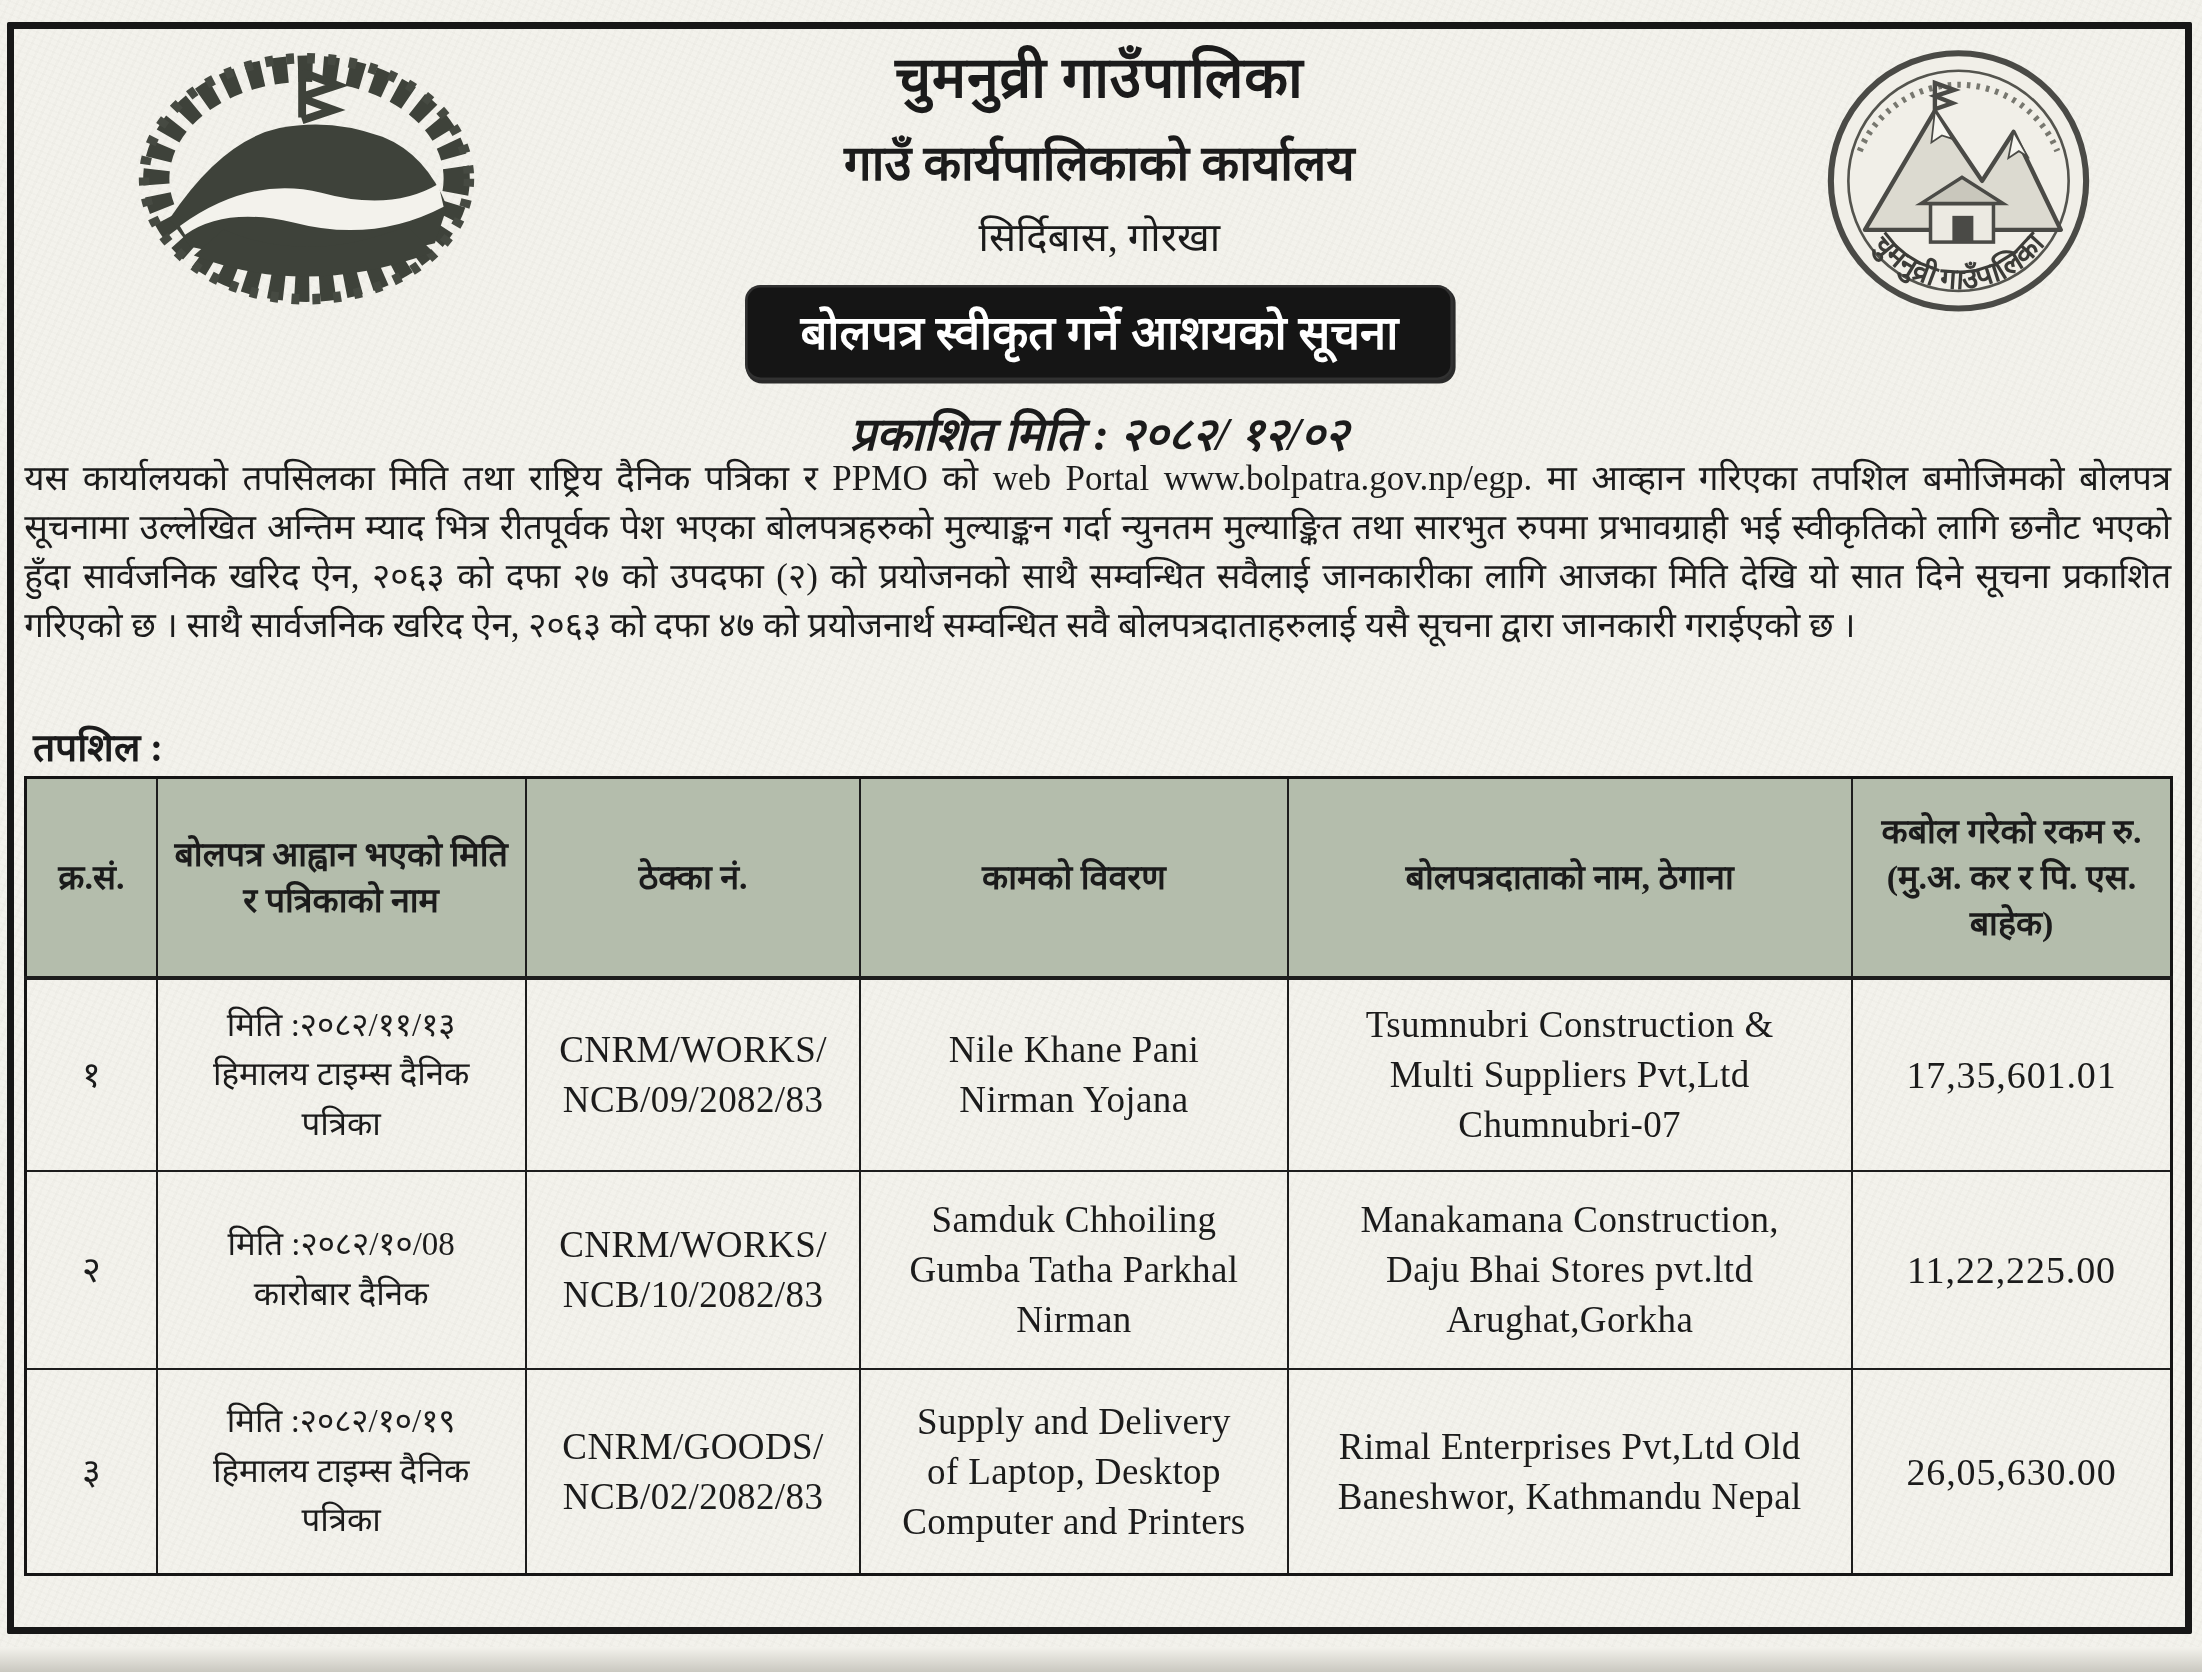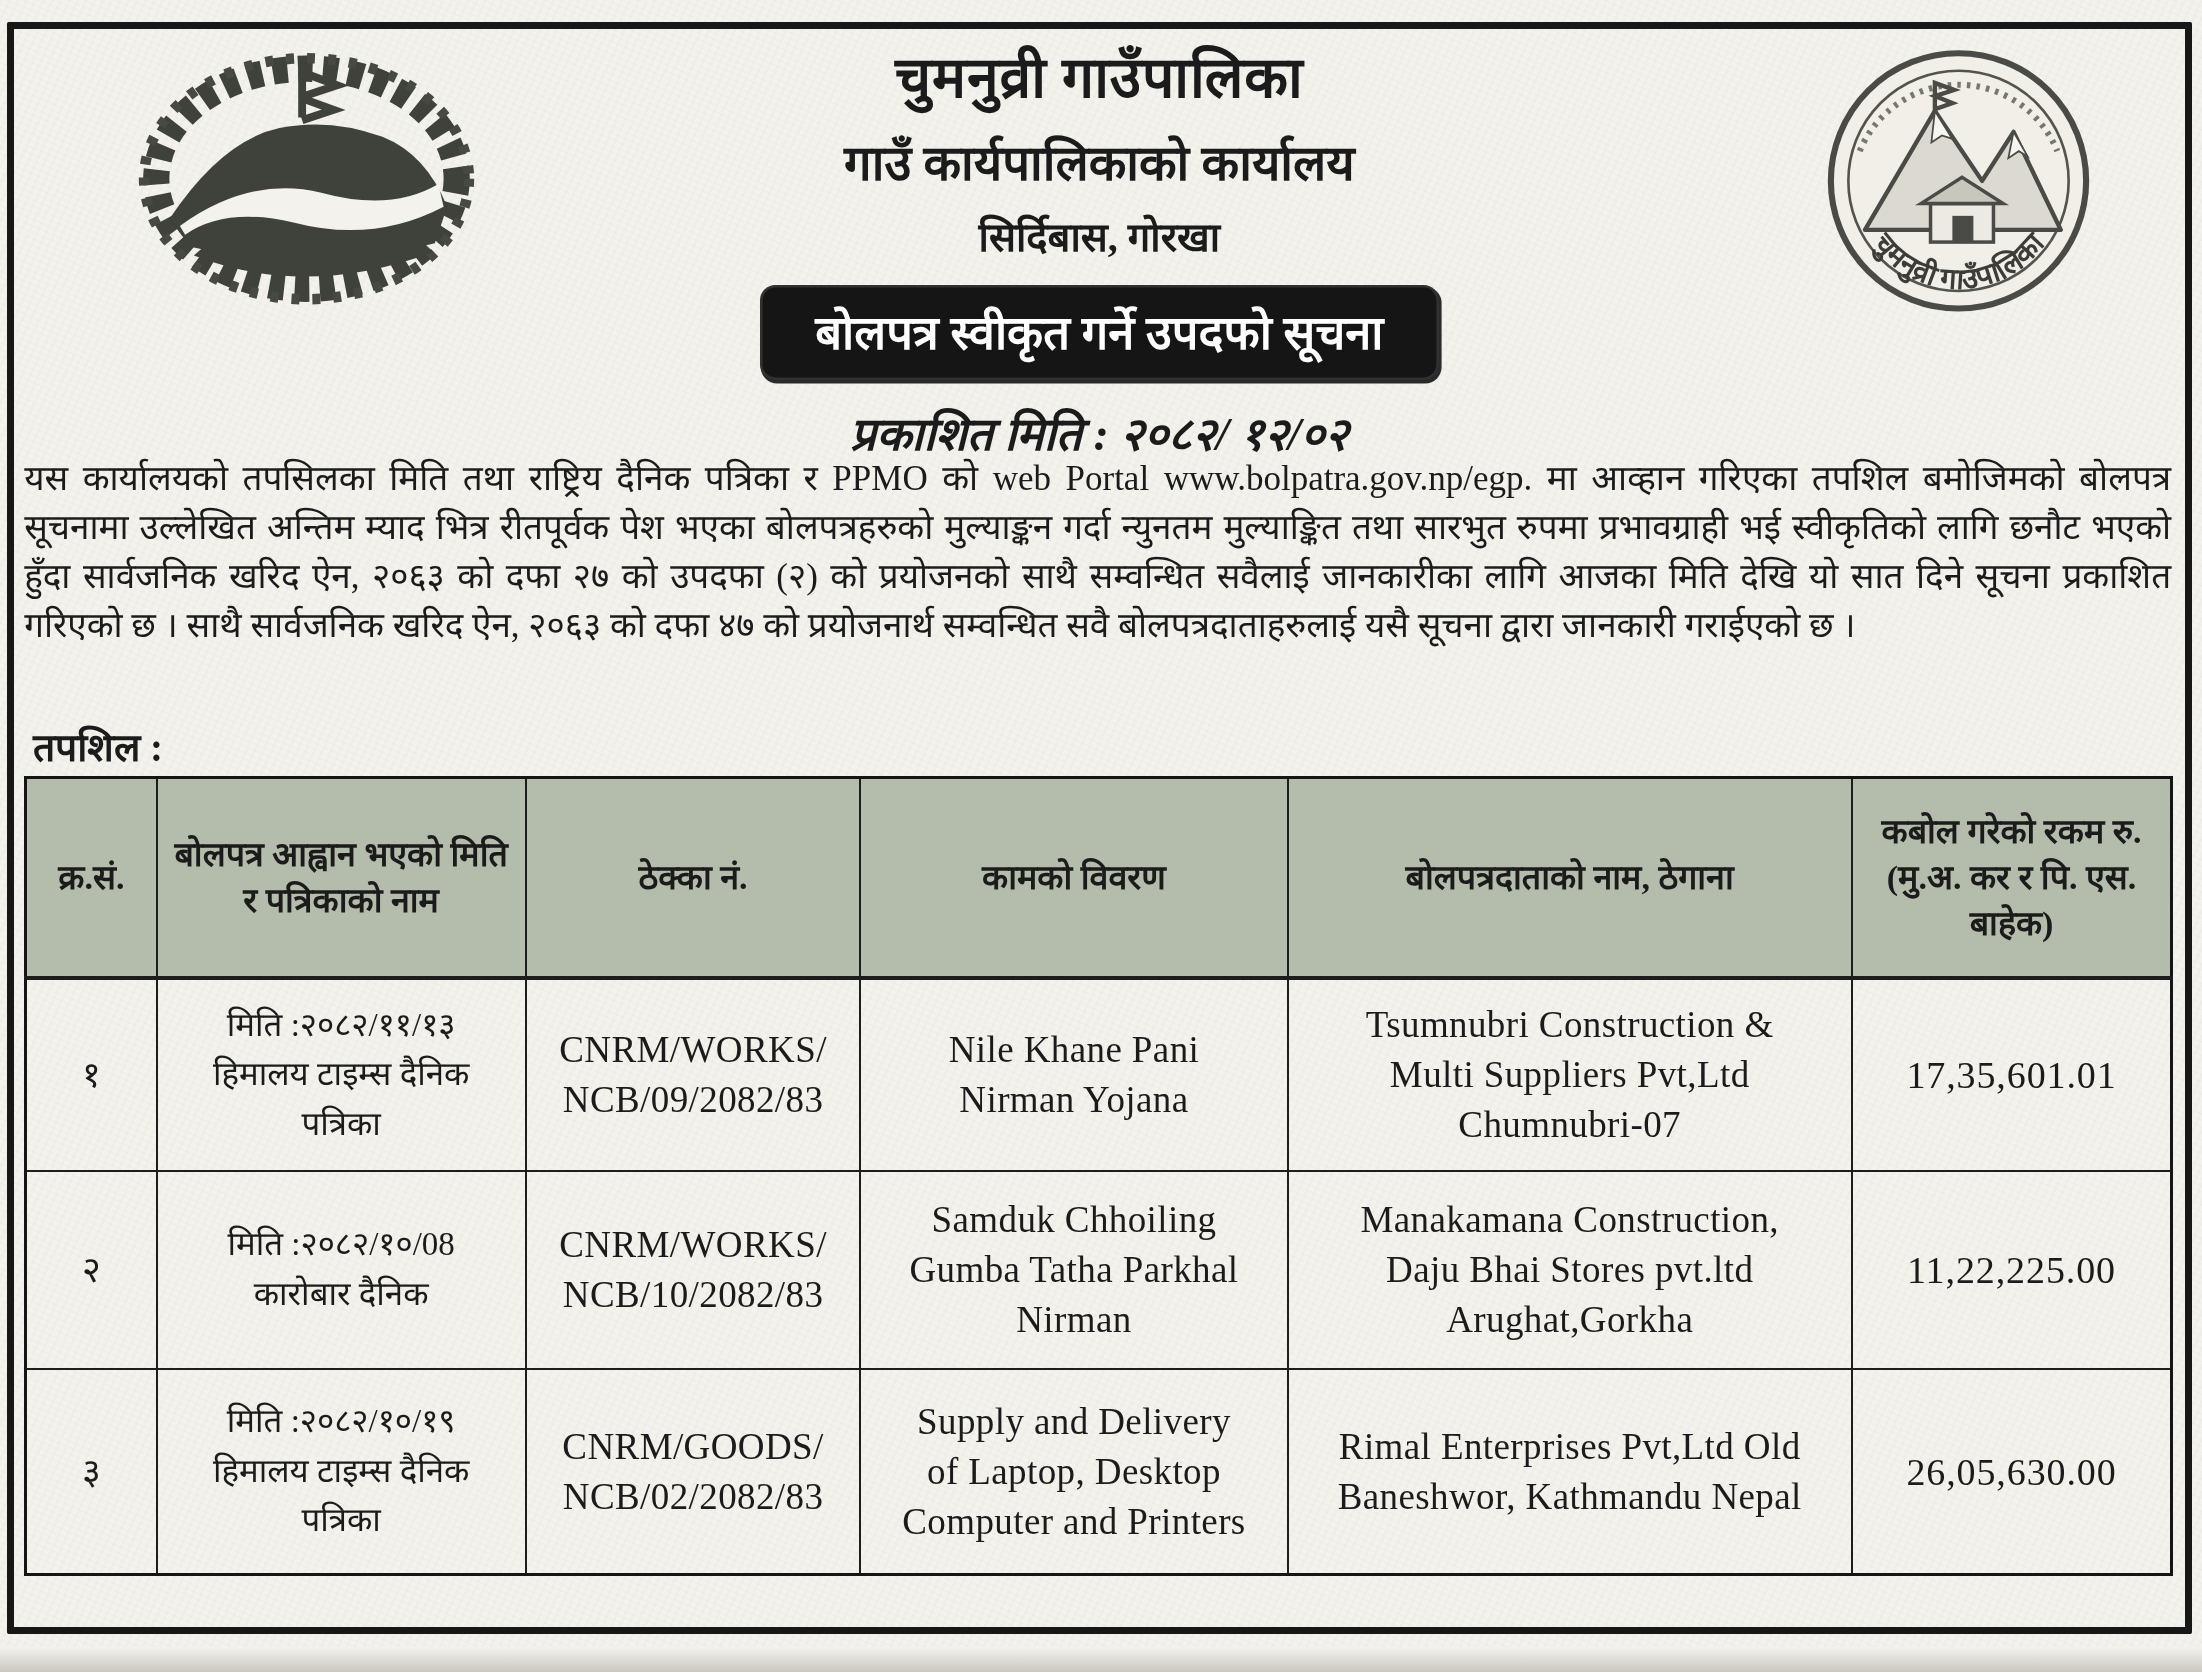--- a/index.html
+++ b/index.html
@@ -28,21 +28,21 @@
   }
   
   .emblem { position:absolute; left:103px; top:17px; width:379px; height:262px; }
   .seal   { position:absolute; left:1798px; top:19px; width:293px; height:271px; }
   .head-center {
     position:absolute; left:0; right:0; top:6.9px;
     display:flex; flex-direction:column; align-items:center; text-align:center;
   }
   .muni-name   { font-size:57px; font-weight:bold; letter-spacing:0.9px; }
   .office-name { font-size:49px; font-weight:bold; margin-top:13.8px; }
-  .address     { font-size:40px; font-weight:bold; margin-top:13.8px; }
+  .address     { font-size:40px; font-weight:normal; margin-top:13.8px; }
   .banner {
     margin-top:22.4px;
     background:#151515; color:#ffffff;
     font-size:47px; font-weight:bold;
     padding:13.8px 55px 17px;
     border-radius:15.5px;
     box-shadow: inset 0 0 0 2.6px rgba(255,255,255,0.12), 1.7px 2.6px 0 0.9px #2a2a2a;
   }
   .published { margin-top:21px; font-size:46px; font-weight:bold; font-style:italic; }
   
@@ -111,21 +111,21 @@
     <path id="sealBottomArc" d="M48,182 A120,120 0 0,0 282,182" fill="none"></path>
     <text font-size="33" font-weight="bold" fill="#3c3c38" font-family="Liberation Serif, DejaVu Serif, serif">
       <textPath href="#sealBottomArc" startOffset="50%" text-anchor="middle">चुमनुव्री गाउँपालिका</textPath>
     </text>
   </svg>
 
   <div class="head-center">
     <div class="muni-name">चुमनुव्री गाउँपालिका</div>
     <div class="office-name">गाउँ कार्यपालिकाको कार्यालय</div>
     <div class="address">सिर्दिबास, गोरखा</div>
-    <div class="banner">बोलपत्र स्वीकृत गर्ने उपदफो सूचना</div>
+    <div class="banner">बोलपत्र स्वीकृत गर्ने आशयको सूचना</div>
     <div class="published">प्रकाशित मिति : २०८२/ १२/०२</div>
   </div>
 
   <div class="notice-par">यस कार्यालयको तपसिलका मिति तथा राष्ट्रिय दैनिक पत्रिका र PPMO को web Portal www.bolpatra.gov.np/egp. मा आव्हान गरिएका तपशिल बमोजिमको बोलपत्र सूचनामा उल्लेखित अन्तिम म्याद भित्र रीतपूर्वक पेश भएका बोलपत्रहरुको मुल्याङ्कन गर्दा न्युनतम मुल्याङ्कित तथा सारभुत रुपमा प्रभावग्राही भई स्वीकृतिको लागि छनौट भएको हुँदा सार्वजनिक खरिद ऐन, २०६३ को दफा २७ को उपदफा (२) को प्रयोजनको साथै सम्वन्धित सवैलाई जानकारीका लागि आजका मिति देखि यो सात दिने सूचना प्रकाशित गरिएको छ । साथै सार्वजनिक खरिद ऐन, २०६३ को दफा ४७ को प्रयोजनार्थ सम्वन्धित सवै बोलपत्रदाताहरुलाई यसै सूचना द्वारा जानकारी गराईएको छ ।</div>
   <div class="details-label">तपशिल :</div>
 
   <table class="notice-table">
     <colgroup>
       <col style="width:6.1%">
         <col style="width:17.2%">

